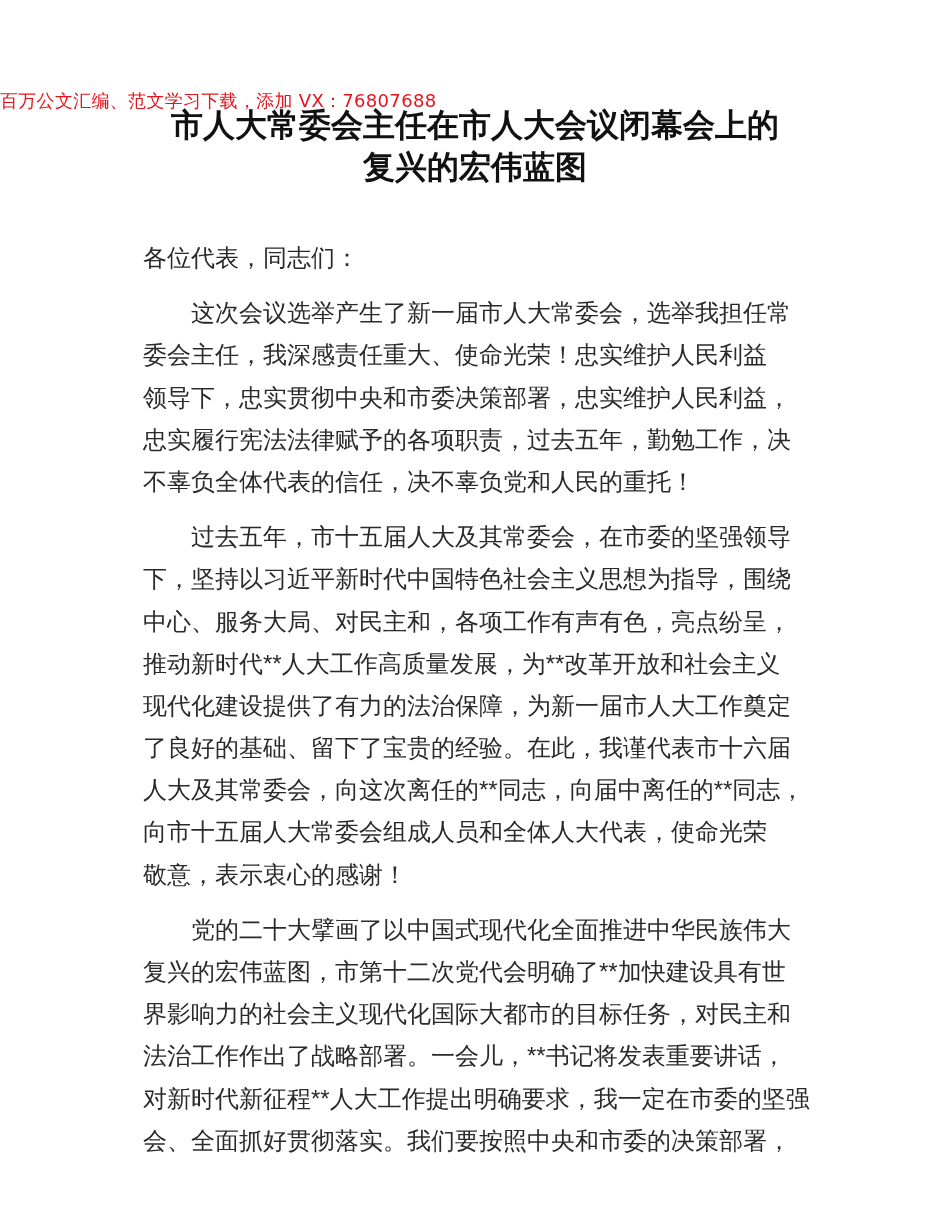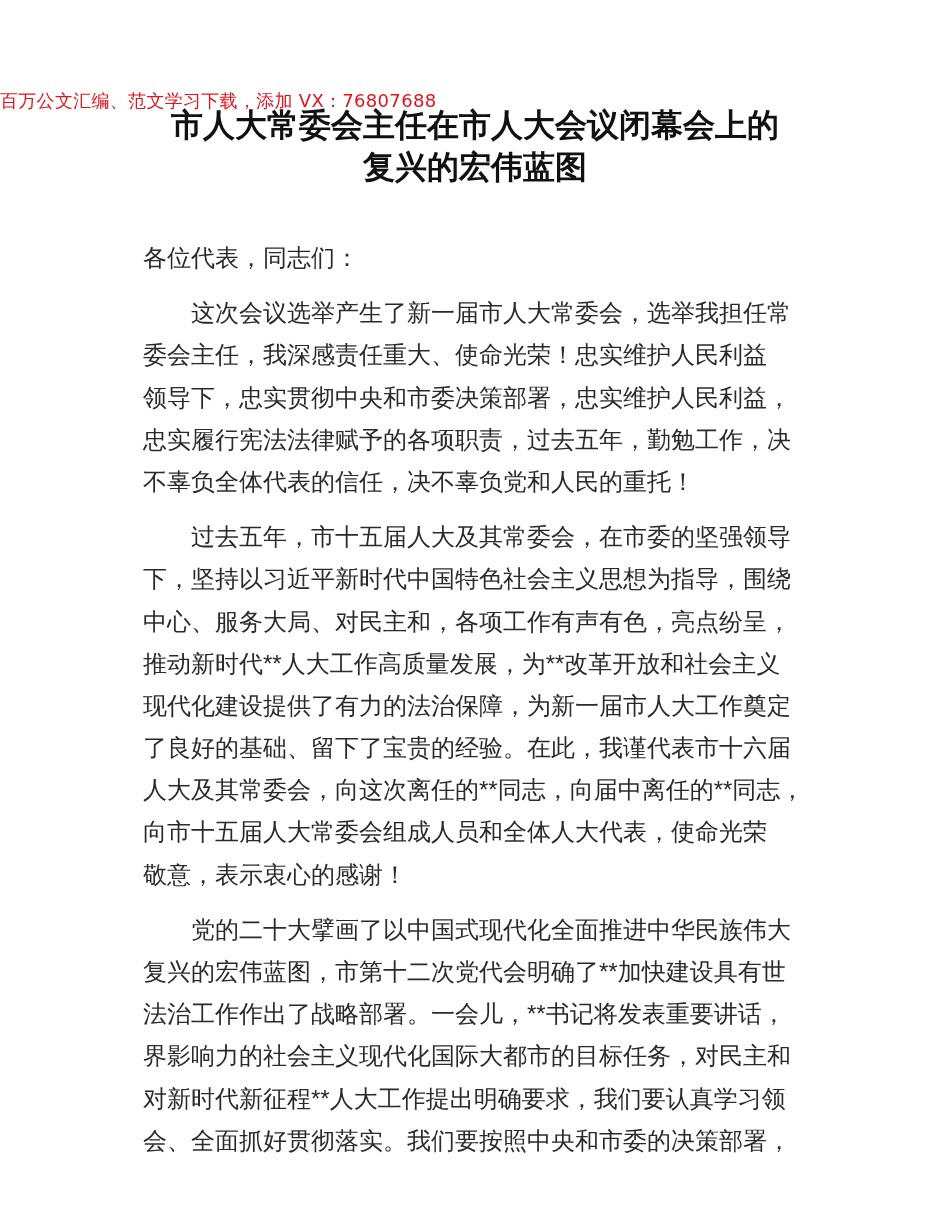--- a/index.html
+++ b/index.html
@@ -57,19 +57,19 @@
       <div class="line">了良好的基础、留下了宝贵的经验。在此，我谨代表市十六届</div>
       <div class="line">人大及其常委会，向这次离任的**同志，向届中离任的**同志，</div>
       <div class="line">向市十五届人大常委会组成人员和全体人大代表，使命光荣</div>
       <div class="line">敬意，表示衷心的感谢！</div>
     </div>
     <div class="gap"></div>
 
     <div>
       <div class="line indent">党的二十大擘画了以中国式现代化全面推进中华民族伟大</div>
       <div class="line">复兴的宏伟蓝图，市第十二次党代会明确了**加快建设具有世</div>
+      <div class="line">界影响力的社会主义现代化国际大都市的目标任务，对民主和</div>
       <div class="line">法治工作作出了战略部署。一会儿，**书记将发表重要讲话，</div>
-      <div class="line">界影响力的社会主义现代化国际大都市的目标任务，对民主和</div>
-      <div class="line">对新时代新征程**人大工作提出明确要求，我们要认真学习领</div>
+      <div class="line">对新时代新征程**人大工作提出明确要求，我一定在市委的坚强</div>
       <div class="line">会、全面抓好贯彻落实。我们要按照中央和市委的决策部署，</div>
     </div>
   </div>
 </div>
 
 </body></html>

